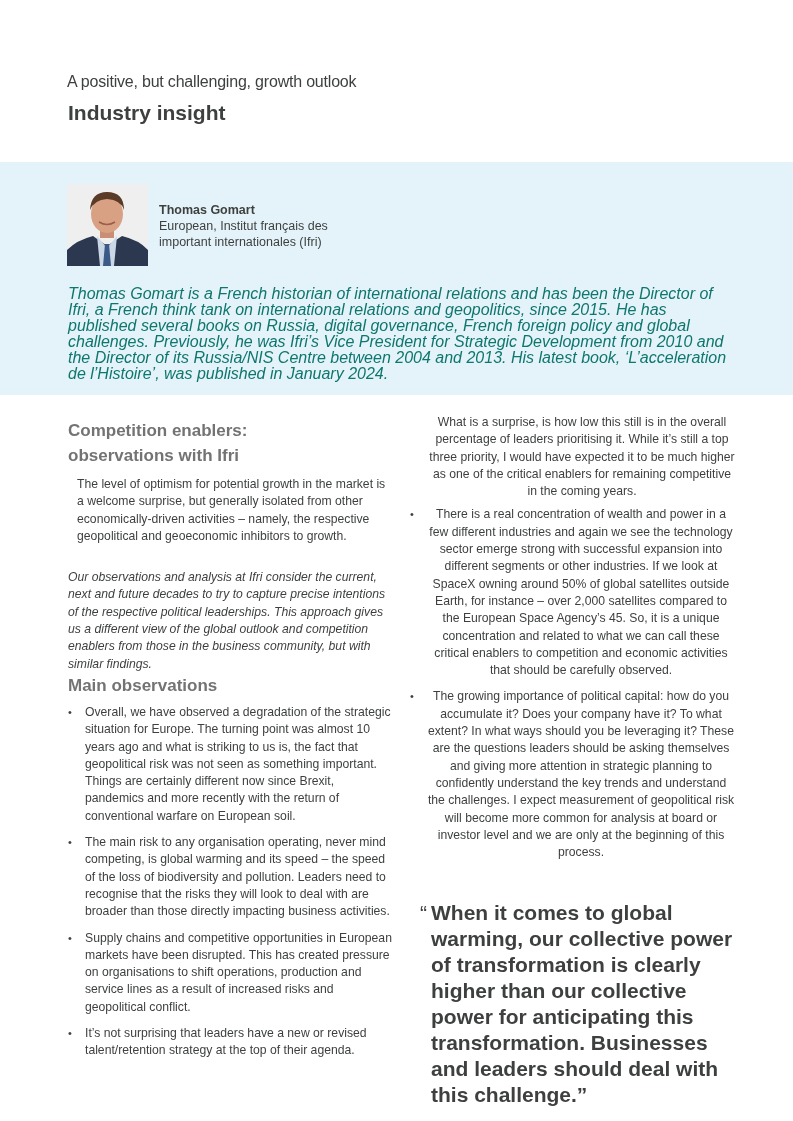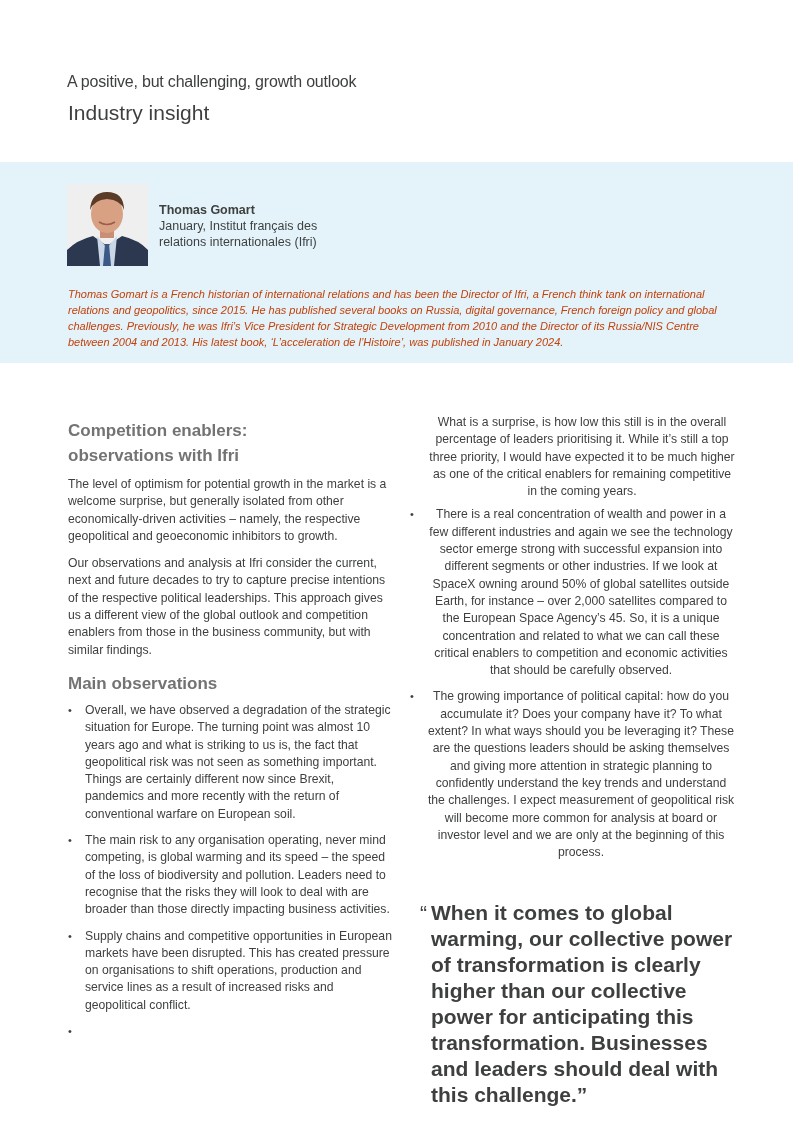--- a/index.html
+++ b/index.html
@@ -20,32 +20,32 @@
     .page-title {
       font-size: 16px;
       font-weight: normal;
       color: #3d403f;
       margin: 0;
       line-height: 32px;
       letter-spacing: -0.2px;
     }
     .page-subtitle {
       font-size: 21px;
-      font-weight: normal;
+      font-weight: bold;
       color: #3d403f;
       margin: 0;
       line-height: 30px;
       padding-left: 1px;
     }
     .profile-band {
       position: absolute;
       left: 0;
       top: 162px;
       width: 793px;
-      height: 201px;
+      height: 233px;
       background: #e4f3f9;
     }
     .portrait {
       position: absolute;
       left: 67px;
       top: 22px;
       width: 81px;
       height: 82px;
       background: #efefef;
       overflow: hidden;
@@ -57,44 +57,44 @@
       font-size: 12.5px;
       line-height: 16px;
       color: #3d403f;
     }
     .profile-name { font-weight: bold; }
     .profile-bio {
       position: absolute;
       left: 68px;
       top: 124px;
       width: 660px;
-      font-size: 11px;
+      font-size: 16px;
       font-style: italic;
       line-height: 16px;
-      color: #c2410c;
+      color: #0f766e;
     }
     .col {
       position: absolute;
       font-size: 12.2px;
       line-height: 17.3px;
       color: #3d403f;
     }
     .col-left { left: 68px; top: 418px; width: 325px; }
     .col-right { left: 410px; top: 414px; width: 325px; text-align: center; }
     .section-heading {
       color: #737373;
       font-weight: bold;
       font-size: 17px;
       line-height: 25px;
       margin: 0;
     }
     p { margin: 0; }
-    .para { margin-top: 8px; }
-    .para2 { margin-top: 10px; }
-    .h2 { margin-top: 12px; }
+    .para { margin-top: 8px; margin-left: 9px; }
+    .para2 { margin-top: 24px; font-style: italic; }
+    .h2 { }
     ul.bullets {
       list-style: none;
       padding: 0;
       margin: 6px 0 0 0;
     }
     ul.bullets li {
       position: relative;
       padding-left: 17px;
       margin-bottom: 9px;
     }
@@ -134,22 +134,22 @@
       <path d="M30 52 L40 64 L50 52 L47 82 L33 82 Z" fill="#c9d7e6"></path>
       <path d="M38 60 L42 60 L44 82 L36 82 Z" fill="#3c5a86"></path>
       <rect x="33" y="40" width="14" height="14" fill="#c98e73"></rect>
       <ellipse cx="40" cy="30" rx="16" ry="19" fill="#d9a183"></ellipse>
       <path d="M23 26 Q24 8 40 8 Q57 8 57 26 Q54 16 40 15 Q27 16 23 26 Z" fill="#5a3b28"></path>
       <path d="M32 38 Q40 43 48 38" stroke="#9c5c4a" stroke-width="1.5" fill="none"></path>
     </svg>
   </div>
   <div class="profile-meta">
     <div class="profile-name">Thomas Gomart</div>
-    <div>January, Institut français des</div>
-    <div>relations internationales (Ifri)</div>
+    <div>European, Institut français des</div>
+    <div>important internationales (Ifri)</div>
   </div>
   <p class="profile-bio">Thomas Gomart is a French historian of international relations and has been the Director of Ifri, a French think tank on international relations and geopolitics, since 2015. He has published several books on Russia, digital governance, French foreign policy and global challenges. Previously, he was Ifri’s Vice President for Strategic Development from 2010 and the Director of its Russia/NIS Centre between 2004 and 2013. His latest book, ‘L’acceleration de l’Histoire’, was published in January 2024.</p>
 </section>
 
 <article class="col col-left">
   <h3 class="section-heading">
     <span>Competition enablers:</span><br>
     <span>observations with Ifri</span>
   </h3>
   <p class="para">The level of optimism for potential growth in the market is a welcome surprise, but generally isolated from other economically-driven activities – namely, the respective geopolitical and geoeconomic inhibitors to growth.</p>
@@ -163,20 +163,21 @@
     <li>
       <span class="dot">•</span>
       <span>The main risk to any organisation operating, never mind competing, is global warming and its speed – the speed of the loss of biodiversity and pollution. Leaders need to recognise that the risks they will look to deal with are broader than those directly impacting business activities.</span>
     </li>
     <li>
       <span class="dot">•</span>
       <span>Supply chains and competitive opportunities in European markets have been disrupted. This has created pressure on organisations to shift operations, production and service lines as a result of increased risks and geopolitical conflict.</span>
     </li>
     <li>
       <span class="dot">•</span>
+      <span>It’s not surprising that leaders have a new or revised talent/retention strategy at the top of their agenda.</span>
     </li>
   </ul>
 </article>
 
 <article class="col col-right">
   <p class="right-intro">What is a surprise, is how low this still is in the overall percentage of leaders prioritising it. While it’s still a top three priority, I would have expected it to be much higher as one of the critical enablers for remaining competitive in the coming years.</p>
   <ul class="bullets right-bullets">
     <li>
       <span class="dot">•</span>
       <span>There is a real concentration of wealth and power in a few different industries and again we see the technology sector emerge strong with successful expansion into different segments or other industries. If we look at SpaceX owning around 50% of global satellites outside Earth, for instance – over 2,000 satellites compared to the European Space Agency’s 45. So, it is a unique concentration and related to what we can call these critical enablers to competition and economic activities that should be carefully observed.</span>

